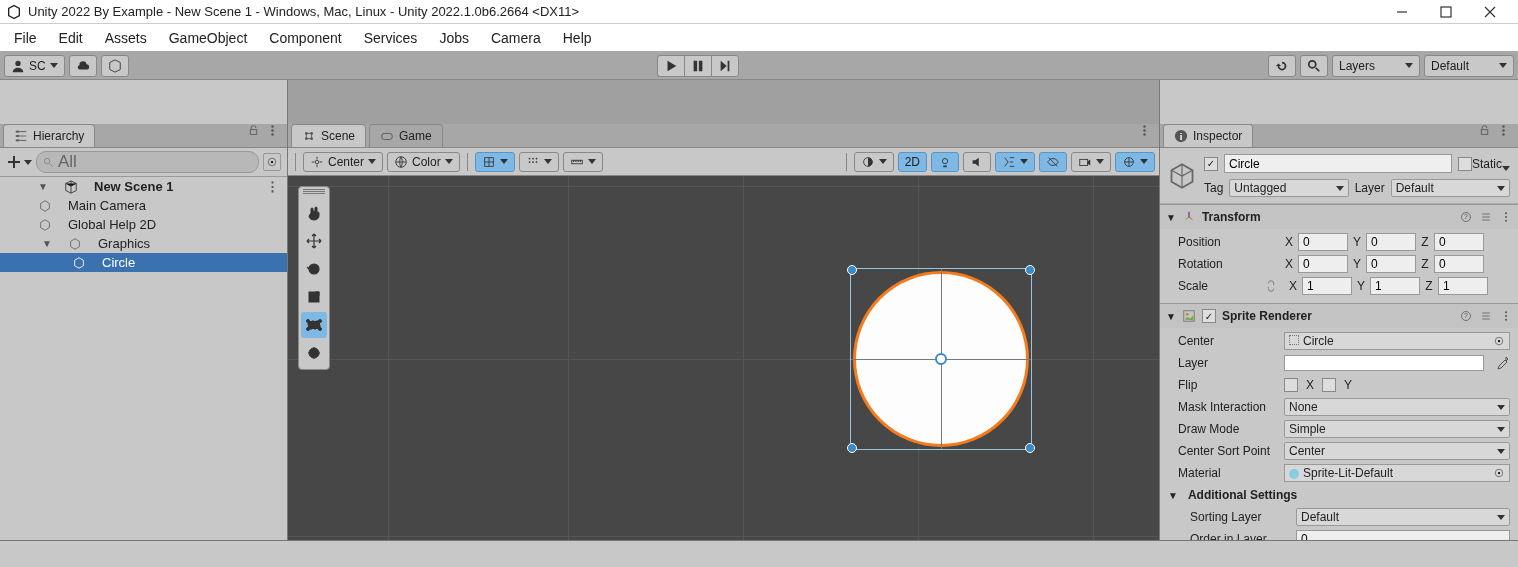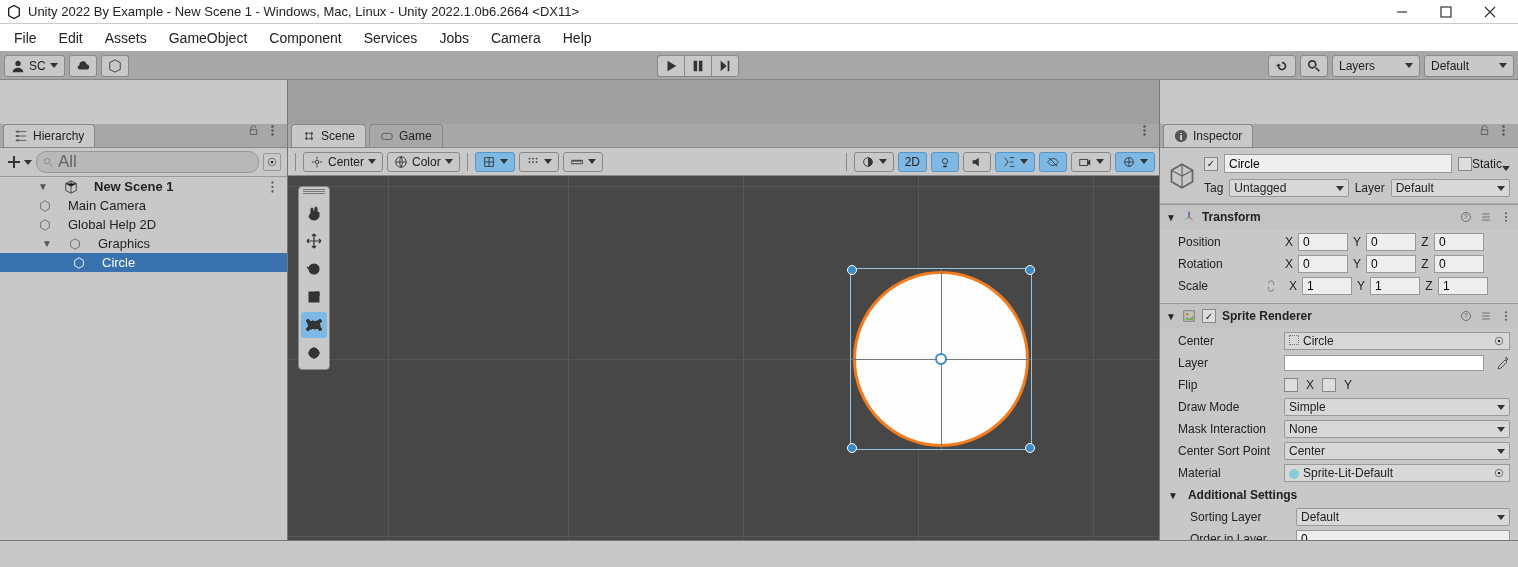--- a/index.html
+++ b/index.html
@@ -651,30 +651,30 @@
         <div class="prop-row">
           <span class="plabel">Flip</span>
           <div class="xyz" style="gap:8px">
             <span class="chk"></span>
                 <span>X</span>
             <span class="chk"></span>
                 <span>Y</span>
           </div>
         </div>
         <div class="prop-row">
+          <span class="plabel">Mask Interaction</span>
+          <div class="dd">
+                <span>None</span>
+                <span class="caret"></span>
+              </div>
+        </div>
+        <div class="prop-row">
           <span class="plabel">Draw Mode</span>
           <div class="dd">
                 <span>Simple</span>
-                <span class="caret"></span>
-              </div>
-        </div>
-        <div class="prop-row">
-          <span class="plabel">Mask Interaction</span>
-          <div class="dd">
-                <span>None</span>
                 <span class="caret"></span>
               </div>
         </div>
         <div class="prop-row">
           <span class="plabel">Center Sort Point</span>
           <div class="dd">
                 <span>Center</span>
                 <span class="caret"></span>
               </div>
         </div>

